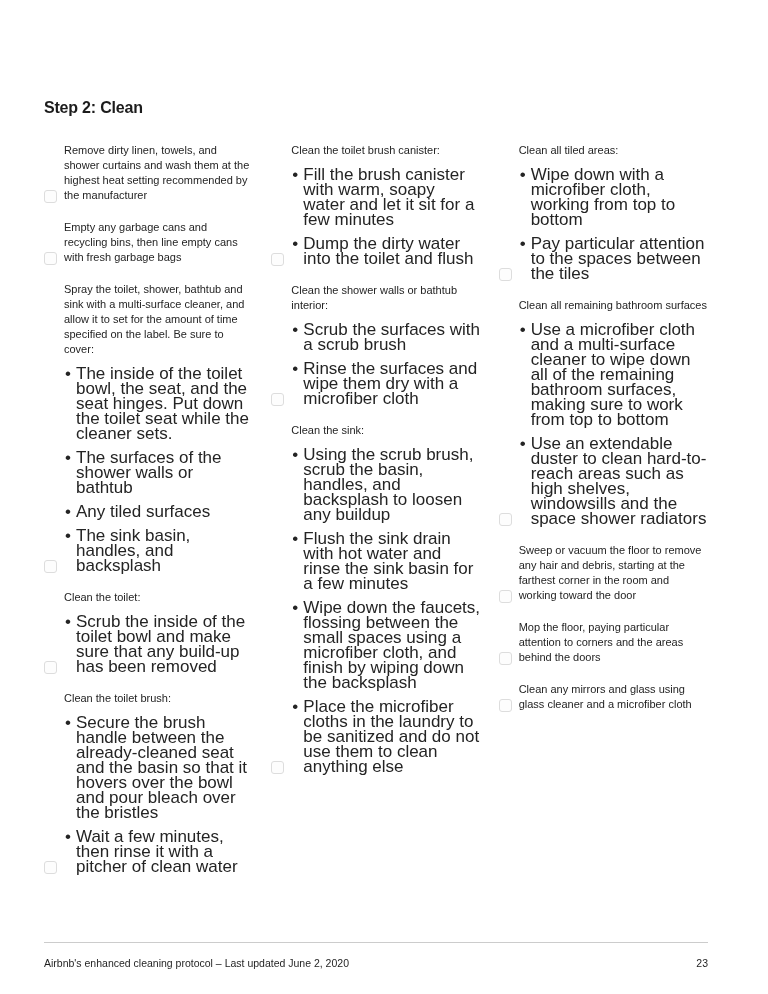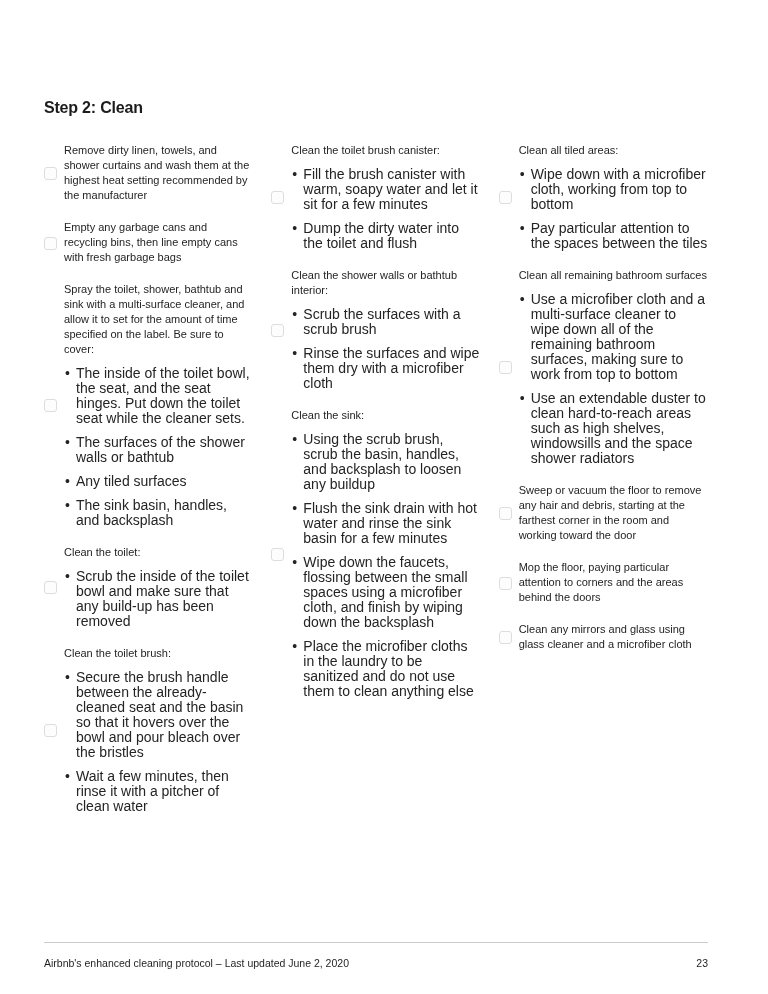--- a/index.html
+++ b/index.html
@@ -25,21 +25,21 @@
     position: absolute;
     top: 143px;
     left: 44px;
     right: 44px;
     display: flex;
     gap: 18px;
   }
   .column { flex: 1 1 0; min-width: 0; }
   .item {
     display: flex;
-    align-items: center;
+    align-items: flex-end;
     margin-bottom: 17px;
   }
   .checkbox {
     flex: none;
     width: 11px;
     height: 11px;
     border: 1px solid #dddddd;
     border-radius: 3px;
     background: #fdfdfd;
     margin: 1px 7px 0 0;
@@ -50,21 +50,21 @@
     line-height: 15px;
     color: #242424;
   }
   .bullets {
     list-style: none;
     margin: 9px 0 0 0;
     padding: 0 0 0 1px;
   }
   .bullets li {
     position: relative;
-    font-size: 14px;
+    font-size: 17px;
     line-height: 15px;
     color: #242424;
     padding-left: 11px;
     margin-bottom: 9px;
   }
   .bullets li:last-child { margin-bottom: 0; }
   .bullets li::before {
     content: "\2022";
     position: absolute;
     left: 0;

